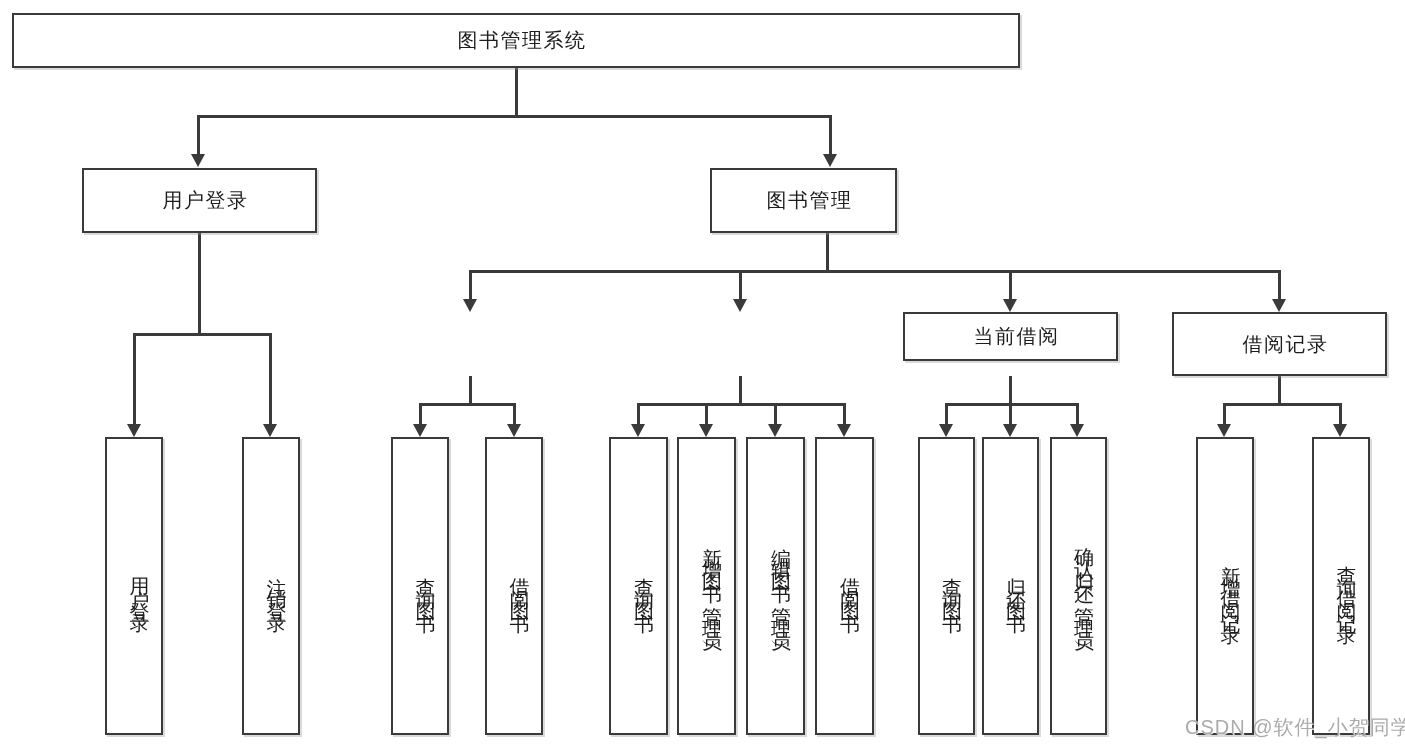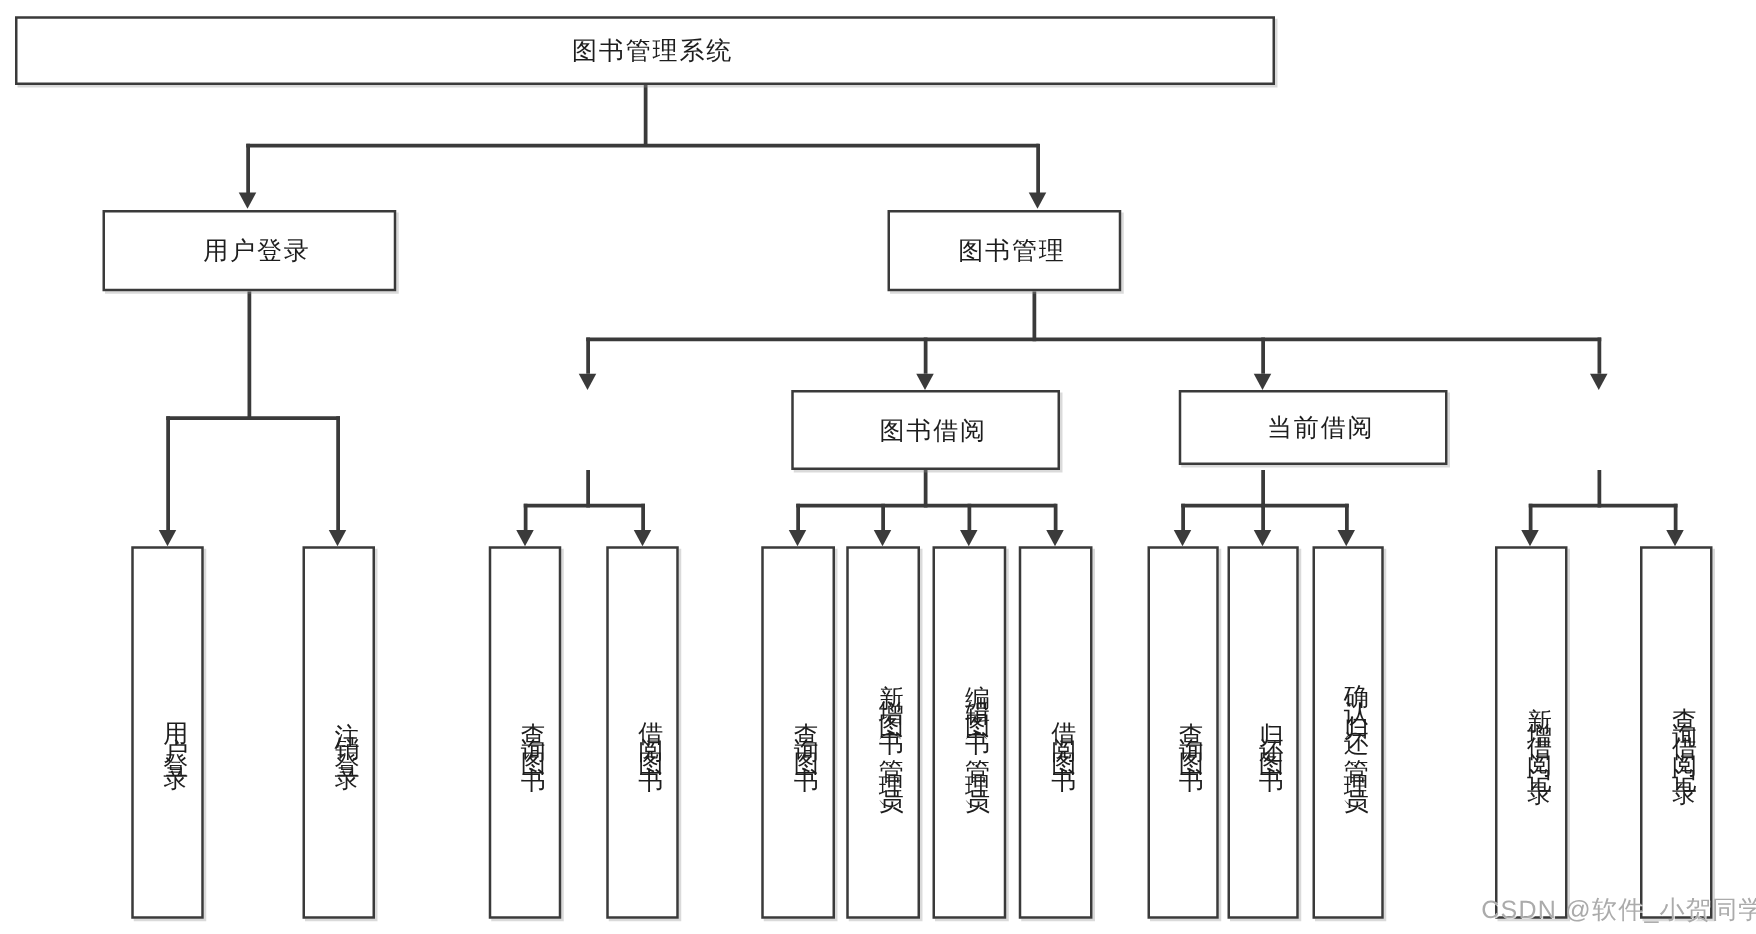--- a/index.html
+++ b/index.html
@@ -108,25 +108,25 @@
     <span class="lbl">图书管理系统</span>
   </div>
 
   <div class="node h" style="left:82px;top:168px;width:235px;height:65px">
     <span class="lbl">用户登录</span>
   </div>
   <div class="node h" style="left:710px;top:168px;width:187px;height:65px">
     <span class="lbl">图书管理</span>
   </div>
 
-  <div class="node h" style="left:633px;top:312px;width:215px;height:64px">
-    <span class="lbl">图书借阅</span>
+  <div class="node h" style="left:903px;top:312px;width:215px;height:49px">
+    <span class="lbl">当前借阅</span>
   </div>
-  <div class="node h" style="left:943px;top:312px;width:215px;height:60px">
-    <span class="lbl">当前借阅</span>
+  <div class="node h" style="left:1172px;top:312px;width:215px;height:64px">
+    <span class="lbl">借阅记录</span>
   </div>
 
   <div class="node v" style="left:105px;top:437px;width:58px;height:298px">
     <span class="lbl">用户登录</span>
   </div>
   <div class="node v" style="left:242px;top:437px;width:58px;height:298px">
     <span class="lbl">注销登录</span>
   </div>
 
   <div class="node v" style="left:391px;top:437px;width:58px;height:298px">

